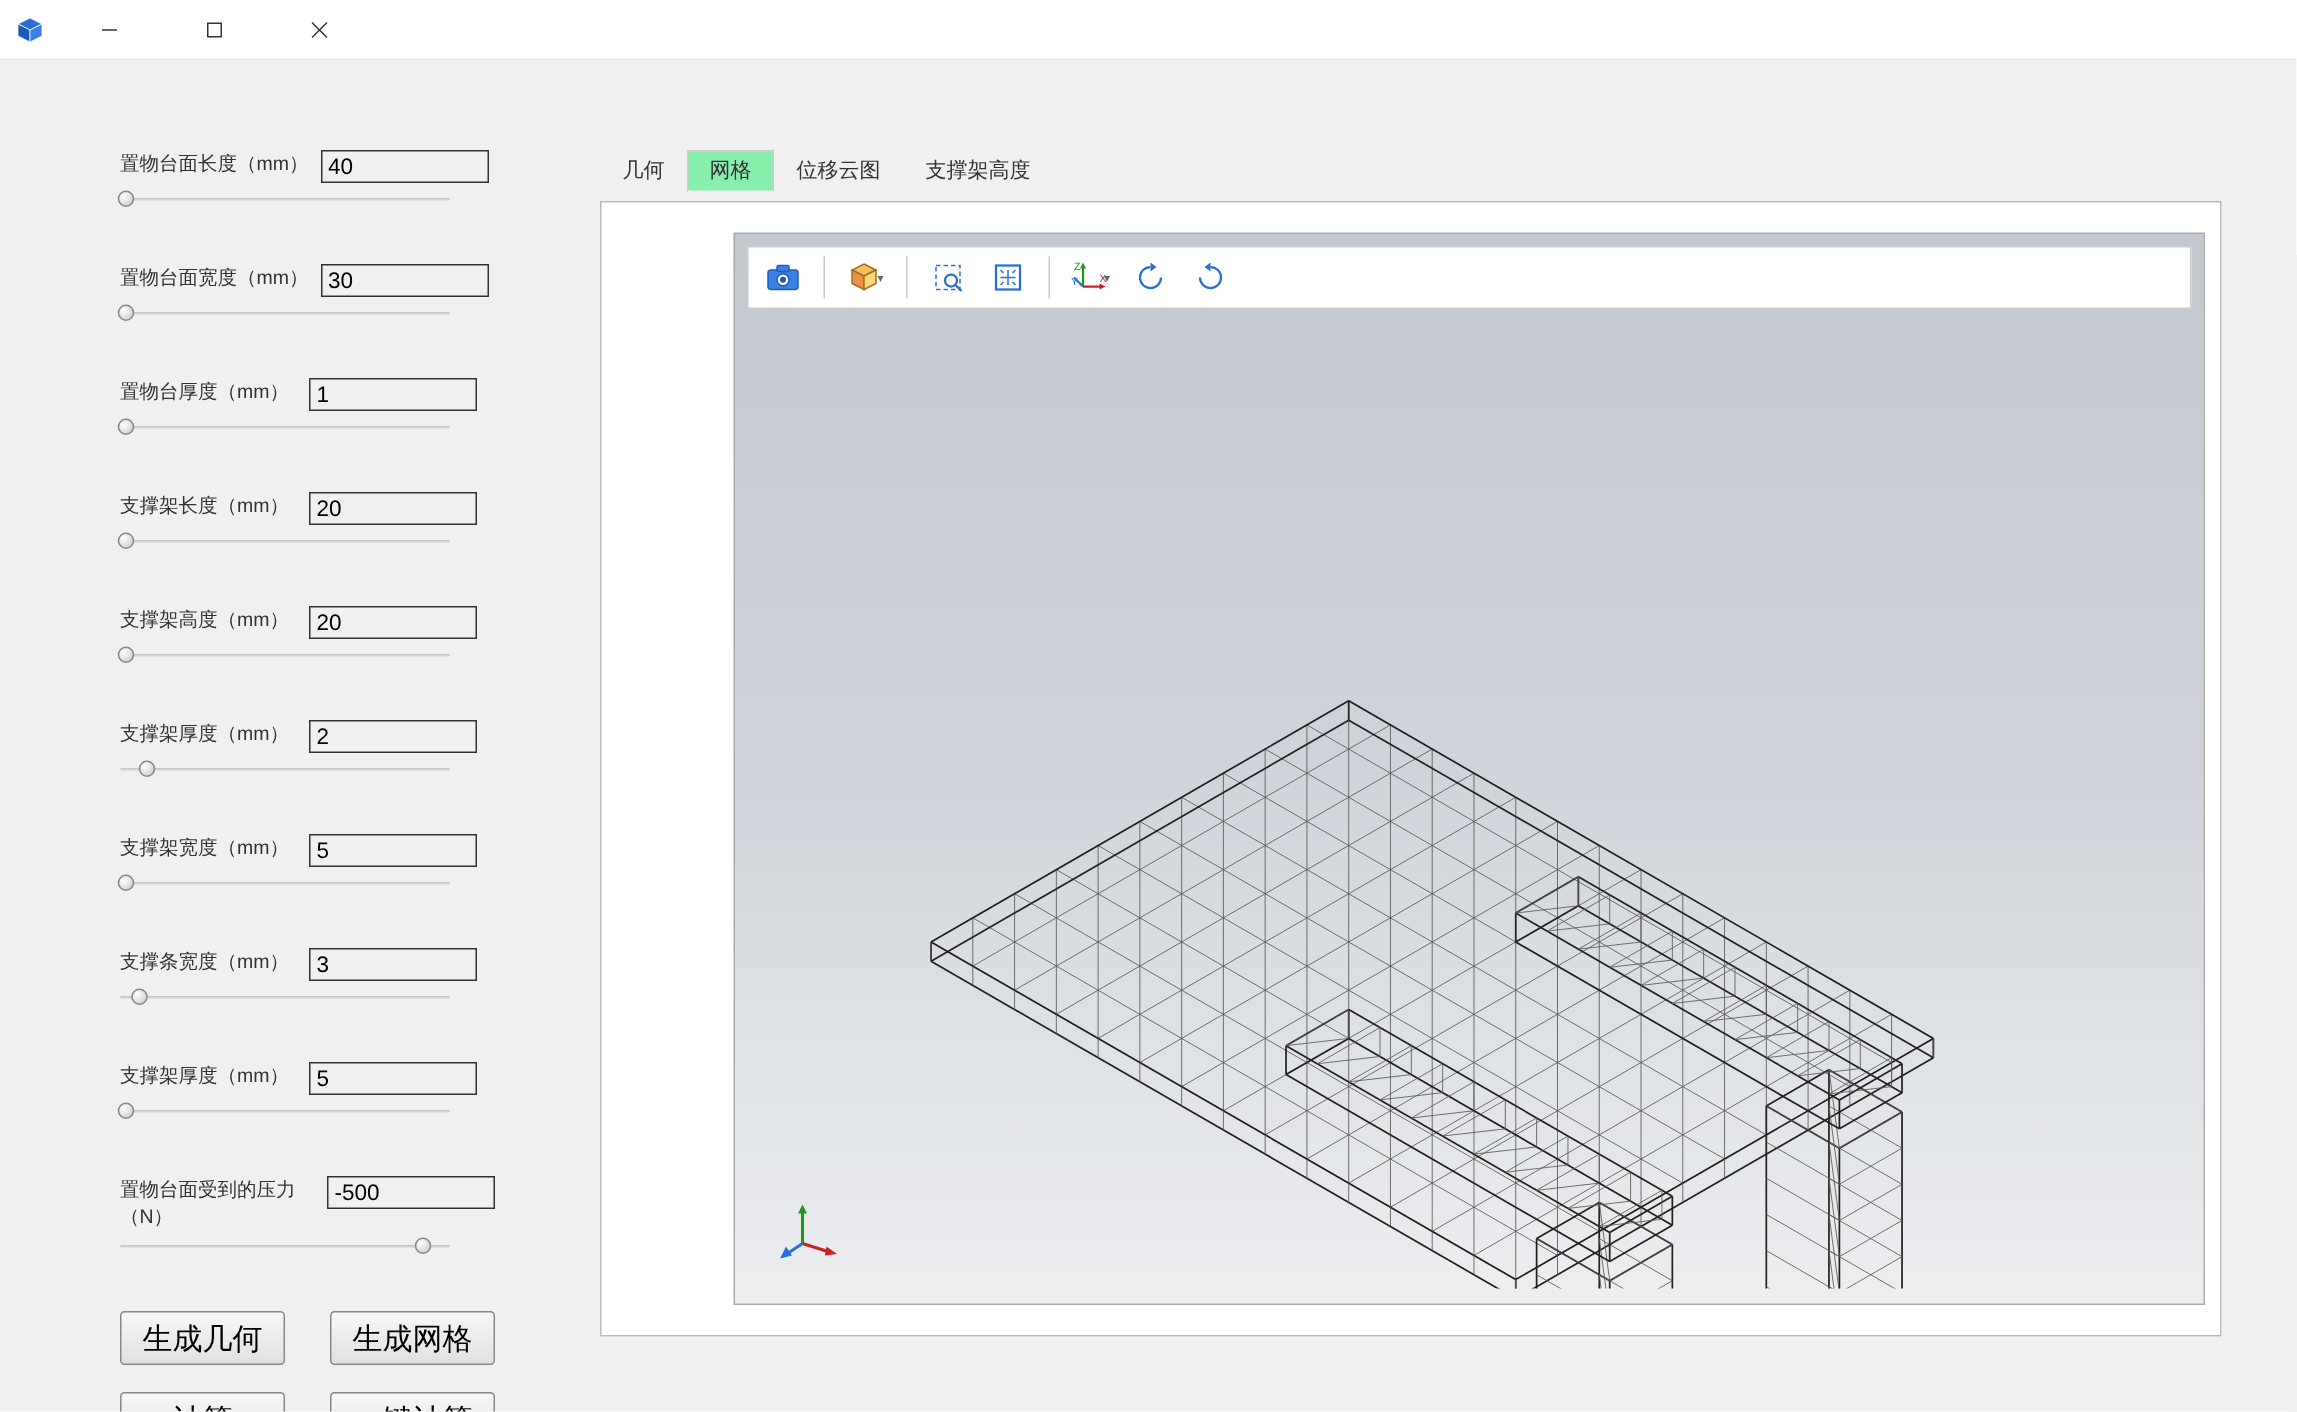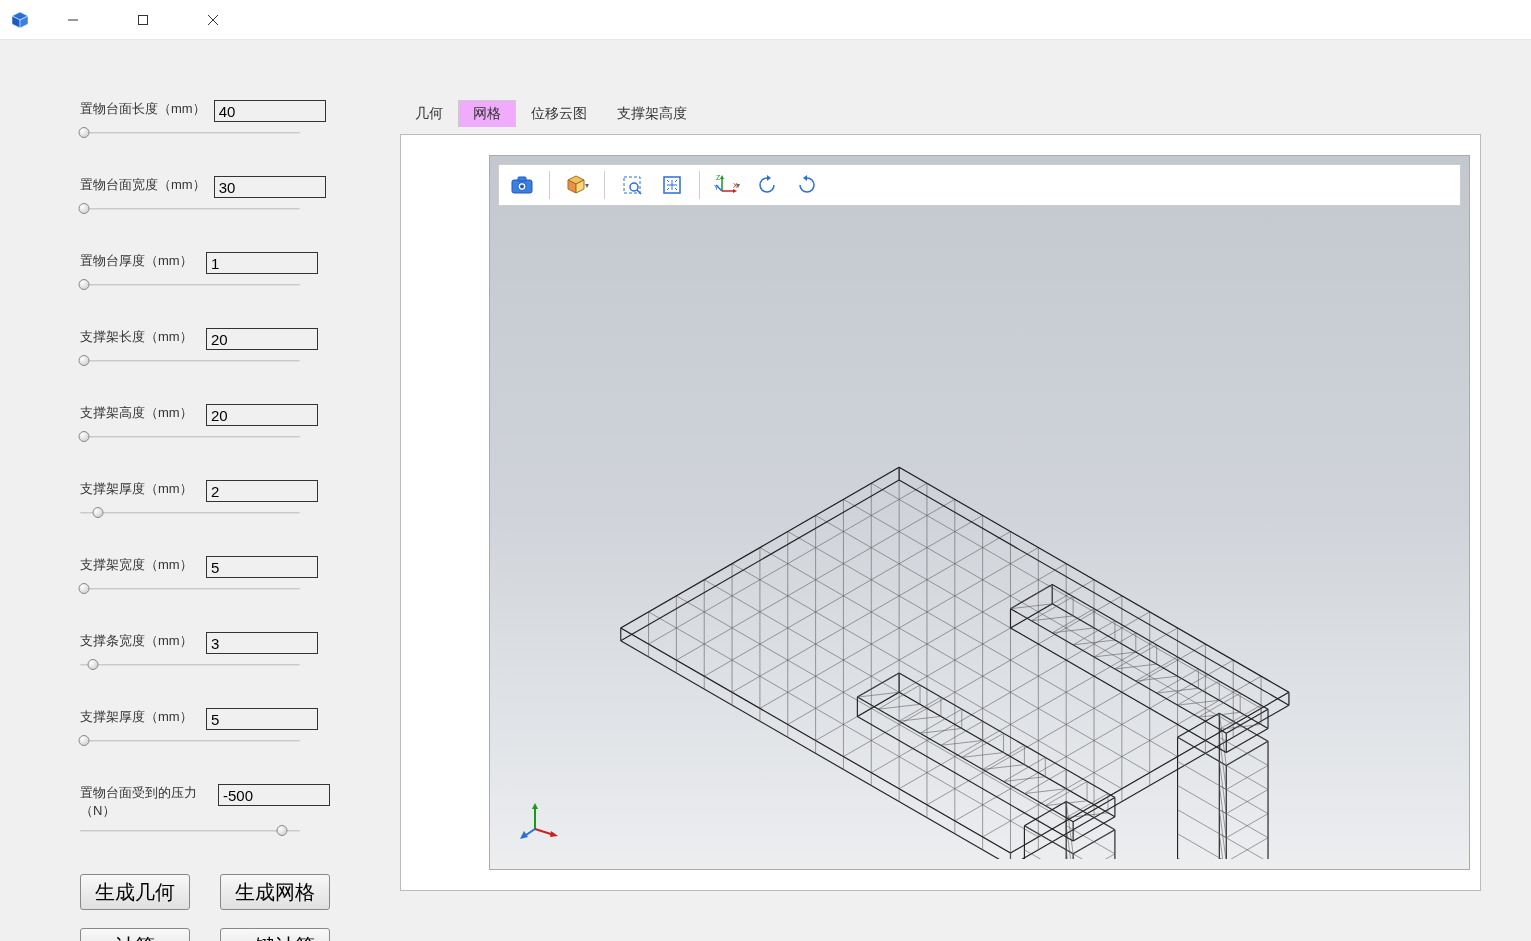--- a/index.html
+++ b/index.html
@@ -129,21 +129,21 @@
       margin-bottom: 6px;
     }
     .tab {
       padding: 4px 14px;
       font-size: 14px;
       color: #333;
       cursor: pointer;
       border: 1px solid transparent;
     }
     .tab.active {
-      background: #f0abfc;
+      background: #86efac;
       border: 1px solid #ccc;
       border-bottom: 1px solid #f8f8f8;
     }
 
     .viewer {
       flex: 1;
       border: 1px solid #bbb;
       background: #fff;
       position: relative;
       overflow: hidden;

